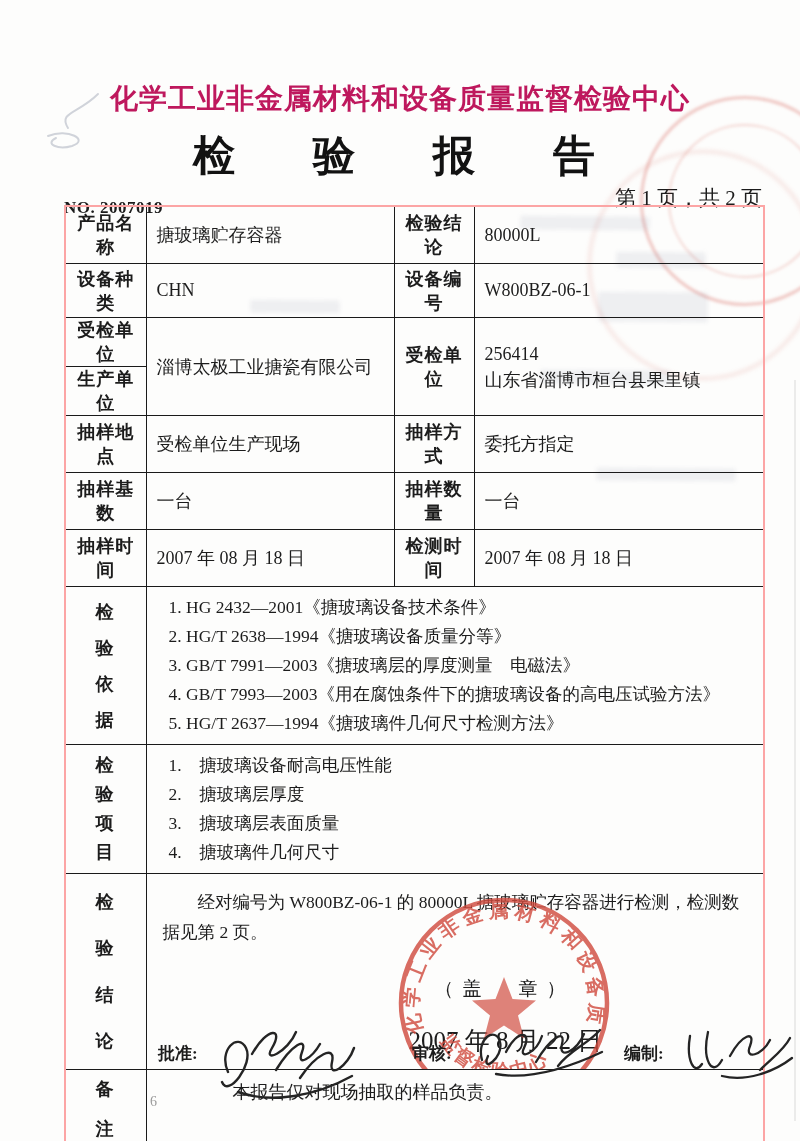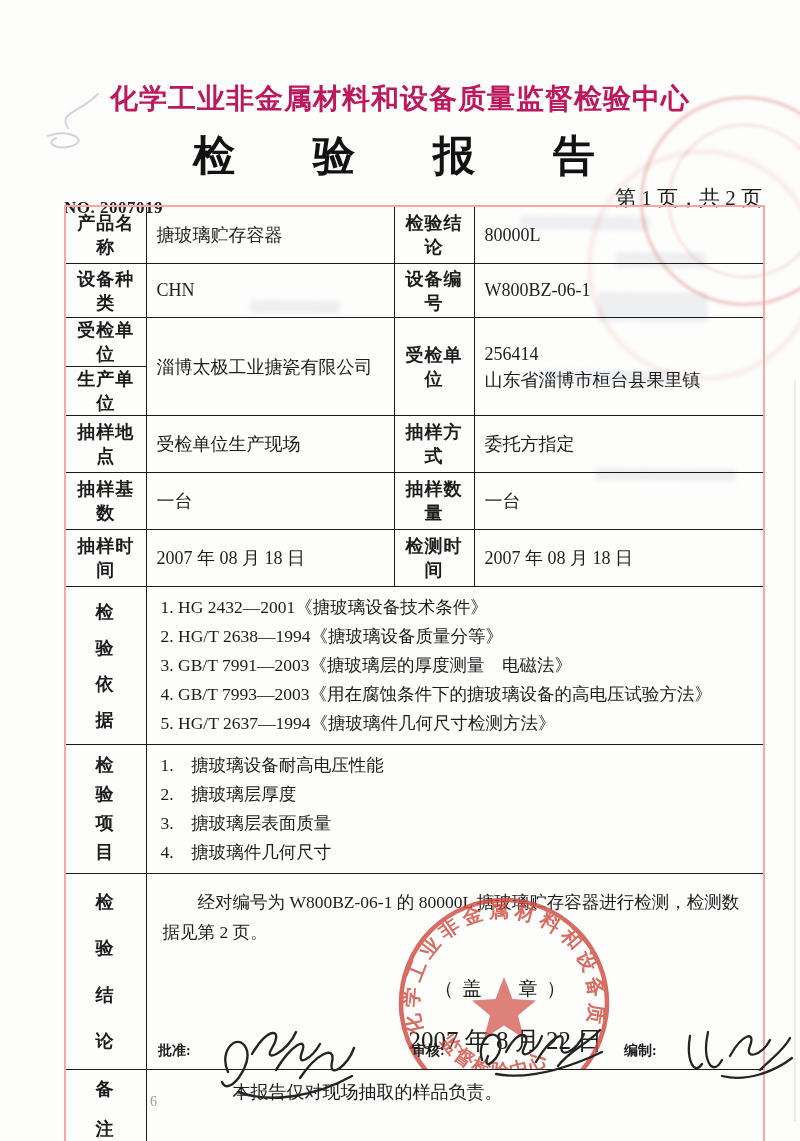--- a/index.html
+++ b/index.html
@@ -36,34 +36,34 @@
   table.report { border: 2px solid #fca5a5; }
   td.lab { text-align: center; font-weight: bold; letter-spacing: 1px; padding: 0 2px; }
   td.val { padding: 16px 10px; }
   .vlabel {
     width: 1.15em; margin: 0 auto; word-break: break-all; 
     font-weight: bold; font-size: 18px; line-height: 2.0;
   }
   .lh-items { line-height: 1.62; }
   .lh-concl { line-height: 2.58; }
   .lh-remark { line-height: 2.2; }
-  .list-block { padding: 6px 8px 6px 14px; }
+  .list-block { padding: 6px 8px 6px 22px; }
   .list-block div { line-height: 29px; font-size: 17.5px; white-space: pre; }
   .concl-rel { position: relative; width: 100%; height: 192px; }
   .concl-text {
     position: absolute; top: 13px; left: 0; width: 100%;
     padding: 0 16px; font-size: 17.5px; line-height: 30px; text-indent: 2em;
   }
   .seal-note { position: absolute; left: 288px; top: 102px; font-size: 19px; letter-spacing: 9px; z-index: 3; }
   .seal-date { position: absolute; left: 262px; top: 150px; font-size: 25px; z-index: 3; }
   .seal-svg { position: absolute; left: 246px; top: 18px; width: 222px; height: 222px; z-index: 4; opacity: .8; pointer-events: none; }
   .remark-cell { vertical-align: top !important; padding: 10px 14px 0 14px !important; text-indent: 4em; font-size: 17.5px; }
   
   .sig-row { position: absolute; top: 1018px; left: 0; width: 800px; height: 100px; z-index: 2; }
-  .sig-label { position: absolute; font-size: 14px; font-weight: bold; top: 24px; }
+  .sig-label { position: absolute; font-size: 17px; font-weight: bold; top: 24px; }
   .sig-label.l1 { left: 158px; }
   .sig-label.l2 { left: 412px; }
   .sig-label.l3 { left: 624px; }
   .sig-svg { position: absolute; top: 0; }
   .sig-svg.s1 { left: 212px; }
   .sig-svg.s2 { left: 466px; }
   .sig-svg.s3 { left: 678px; }
   .pencil-mark { position: absolute; left: 150px; top: 1094px; font-size: 14px; color: #9a9a9a; z-index: 2; }
   
   .ghost { position: absolute; z-index: 1; pointer-events: none; }

